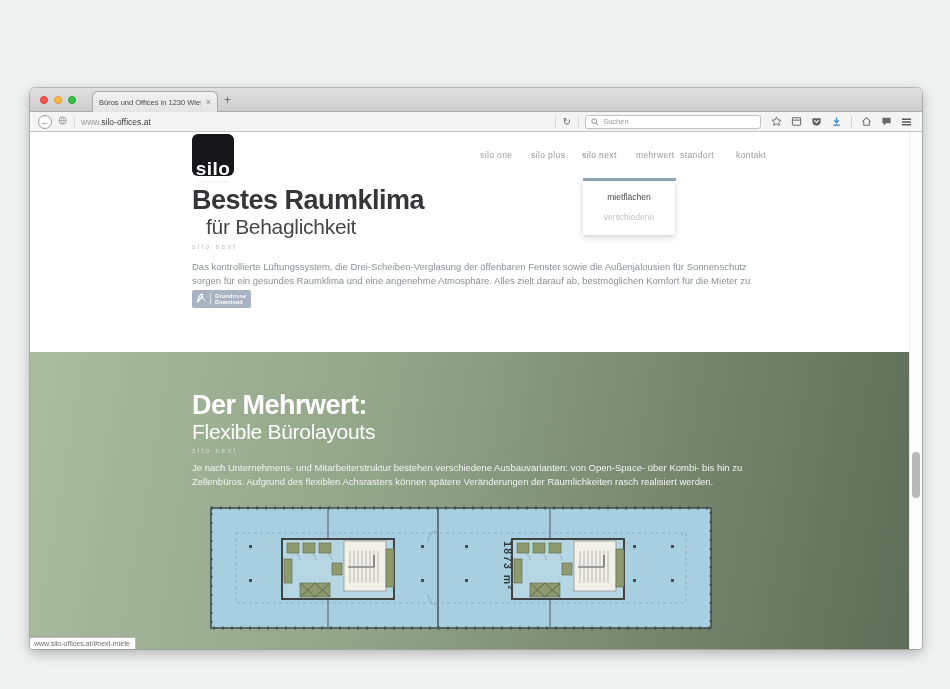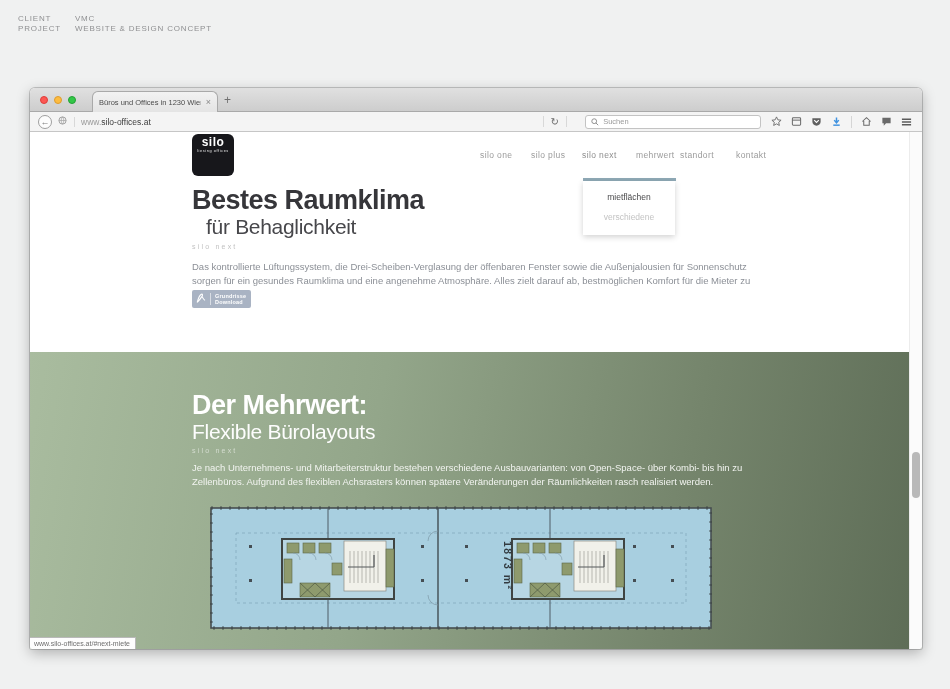--- a/index.html
+++ b/index.html
@@ -35,35 +35,35 @@
   .urlbar { position:absolute; left:0; top:24px; width:100%; height:20px; background:#f4f4f4;
             border-bottom:1px solid #c6c6c6; display:flex; align-items:center; }
   .backbtn { width:14px; height:14px; border:1px solid #9f9f9f; border-radius:50%; margin-left:8px;
              color:#7e7e7e; font-size:9px; line-height:12px; text-align:center; background:#fdfdfd; flex:0 0 auto;}
   .pageicon { margin-left:6px; color:#9a9a9a; font-size:9px; flex:0 0 auto;}
   .urltext { margin-left:7px; font-size:8.5px; color:#9a9a9a; flex:0 0 auto; border-left:1px solid #d8d8d8; padding-left:6px;}
   .urltext b { color:#3c3c3c; font-weight:normal; }
   .url-spacer { flex:1; }
   .reload { color:#6b6b6b; font-size:10px; margin:0 6px; border-left:1px solid #d8d8d8; border-right:1px solid #d8d8d8; padding:0 7px; flex:0 0 auto;}
   .searchbox { width:176px; height:14px; background:#fff; border:1px solid #c3c3c3; border-radius:3px;
-               display:flex; align-items:center; padding:0 4px; gap:3px; flex:0 0 auto;margin-left:12px;}
+               display:flex; align-items:center; padding:0 4px; gap:3px; flex:0 0 auto;}
   .searchbox input { border:none; outline:none; width:100%; font-size:7.5px; color:#555; background:transparent; font-family:"Liberation Sans",sans-serif;}
   .searchbox input::placeholder { color:#9b9b9b; }
   .chrome-icons { display:flex; align-items:center; gap:9px; margin:0 10px 0 10px; flex:0 0 auto;}
   .ci { width:11px; height:11px; display:inline-flex; align-items:center; justify-content:center; }
   .ci svg { display:block; }
   .sep-v { width:1px; height:12px; background:#d5d5d5; }
 
   
   .viewport { position:absolute; left:0; top:44px; width:892px; height:517px; background:#fff; overflow:hidden; border-radius:0 0 2px 2px;}
 
   
   .logo { position:absolute; left:162px; top:2px; width:42px; height:42px; background:#17171b; border-radius:6px;
           color:#fff; text-align:center; }
-  .logo .lg { font-size:12px; font-weight:bold; letter-spacing:0.5px; margin-top:1px; }
+  .logo .lg { font-size:19px; font-weight:bold; letter-spacing:0.5px; margin-top:24px; }
   .logo .sm { font-size:3.8px; letter-spacing:0.6px; margin-top:0px; color:#e8e8e8;}
 
   .nav a { position:absolute; top:18px; font-size:8.5px; color:#9b9b9b; text-decoration:none; letter-spacing:0.4px;}
   .nav a.n0{left:450px;} .nav a.n1{left:501px;} .nav a.n2{left:552px; color:#8e8e8e;}
   .nav a.n3{left:606px;} .nav a.n4{left:650px;} .nav a.n5{left:694px;margin-left:12px;}
 
   .dd-accent { position:absolute; left:553px; top:46px; width:93px; height:3px; background:#8fa9b6; }
   .dropdown { position:absolute; left:553px; top:49px; width:92px; background:#fff;
               box-shadow:0 2px 6px rgba(0,0,0,0.18); padding:6px 0 8px 0; }
   .dd-item { font-size:8.5px; text-align:center; padding:5px 0; }
@@ -99,26 +99,20 @@
 
   
   .statusbox { position:absolute; left:0px; bottom:0px; background:#fdfdfd; border:1px solid #b9b9b9; border-left:none; border-bottom:none;
                font-size:7px; color:#6e6e6e; padding:2px 5px 2px 4px; }
 </style>
 </head>
 <body>
 
 <div class="stage">
 
-  <div class="annot">
-    <span>CLIENT</span>
-    <span>VMC</span>
-    <span>PROJECT</span>
-    <span>WEBSITE &amp; DESIGN CONCEPT</span>
-  </div>
 
   <div class="window">
 
     <div class="tabbar">
       <div class="lights">
         <div class="light red"></div>
         <div class="light yellow"></div>
         <div class="light green"></div>
       </div>
       <div class="tab">

